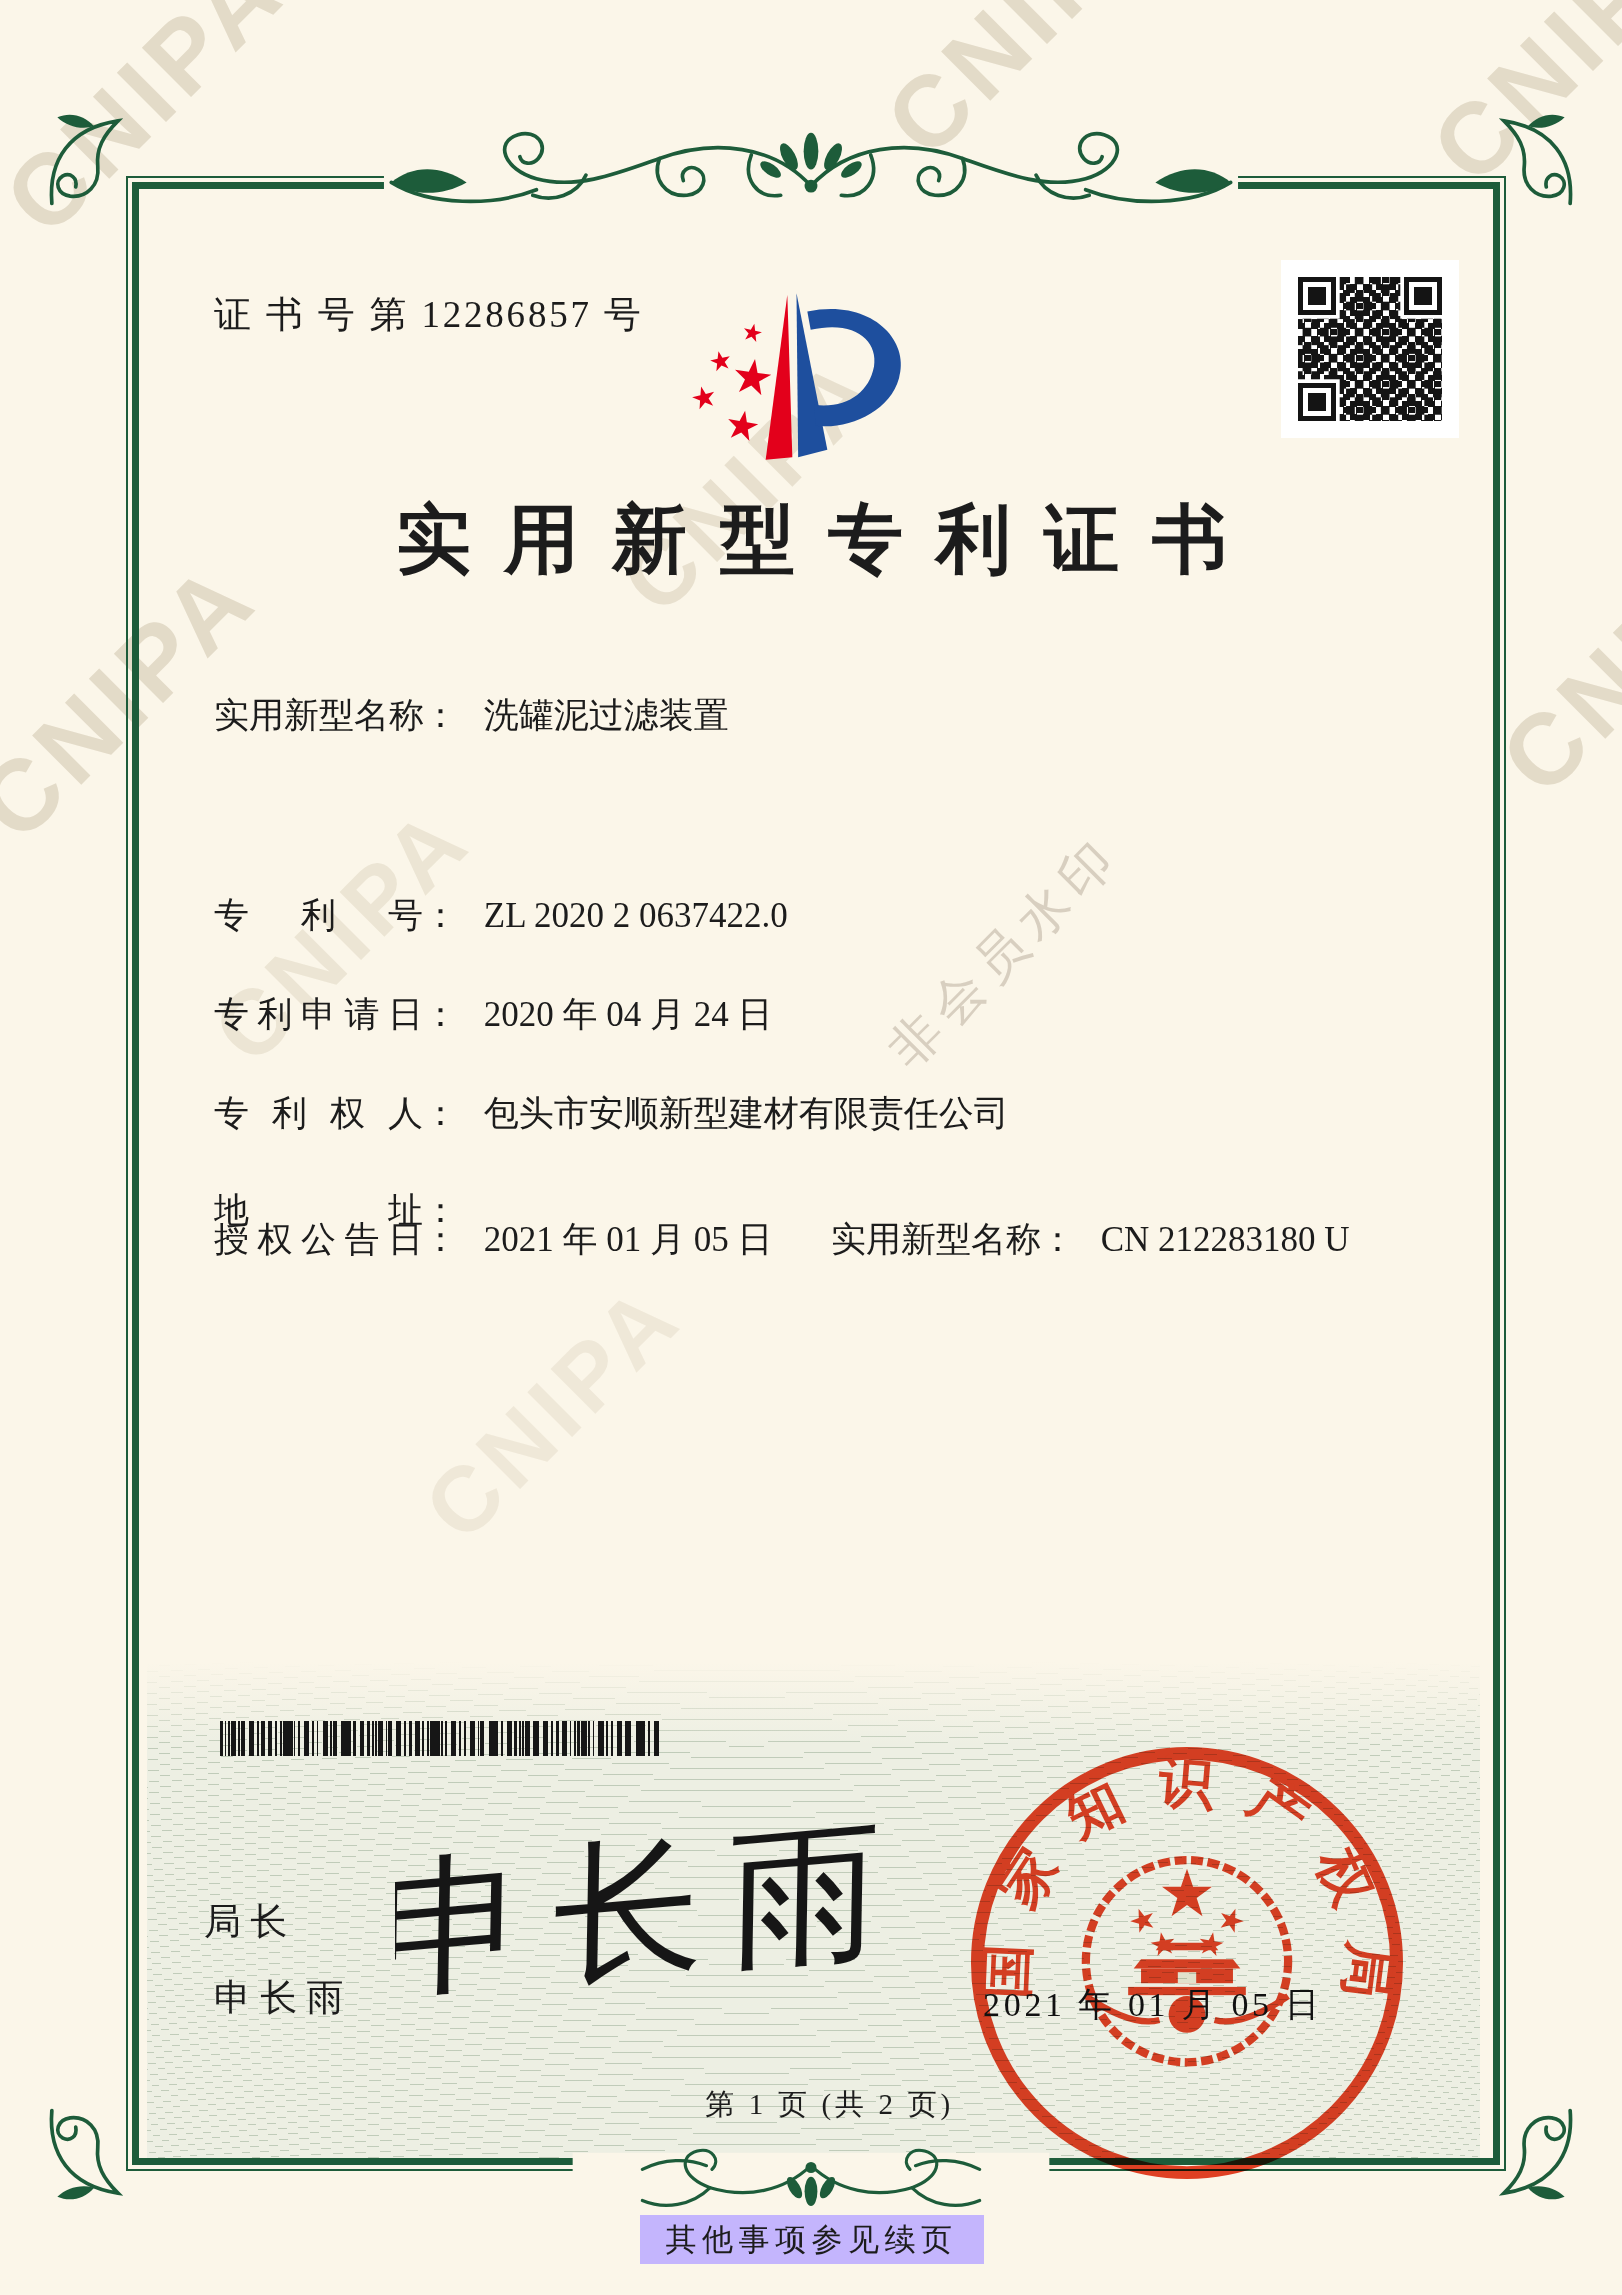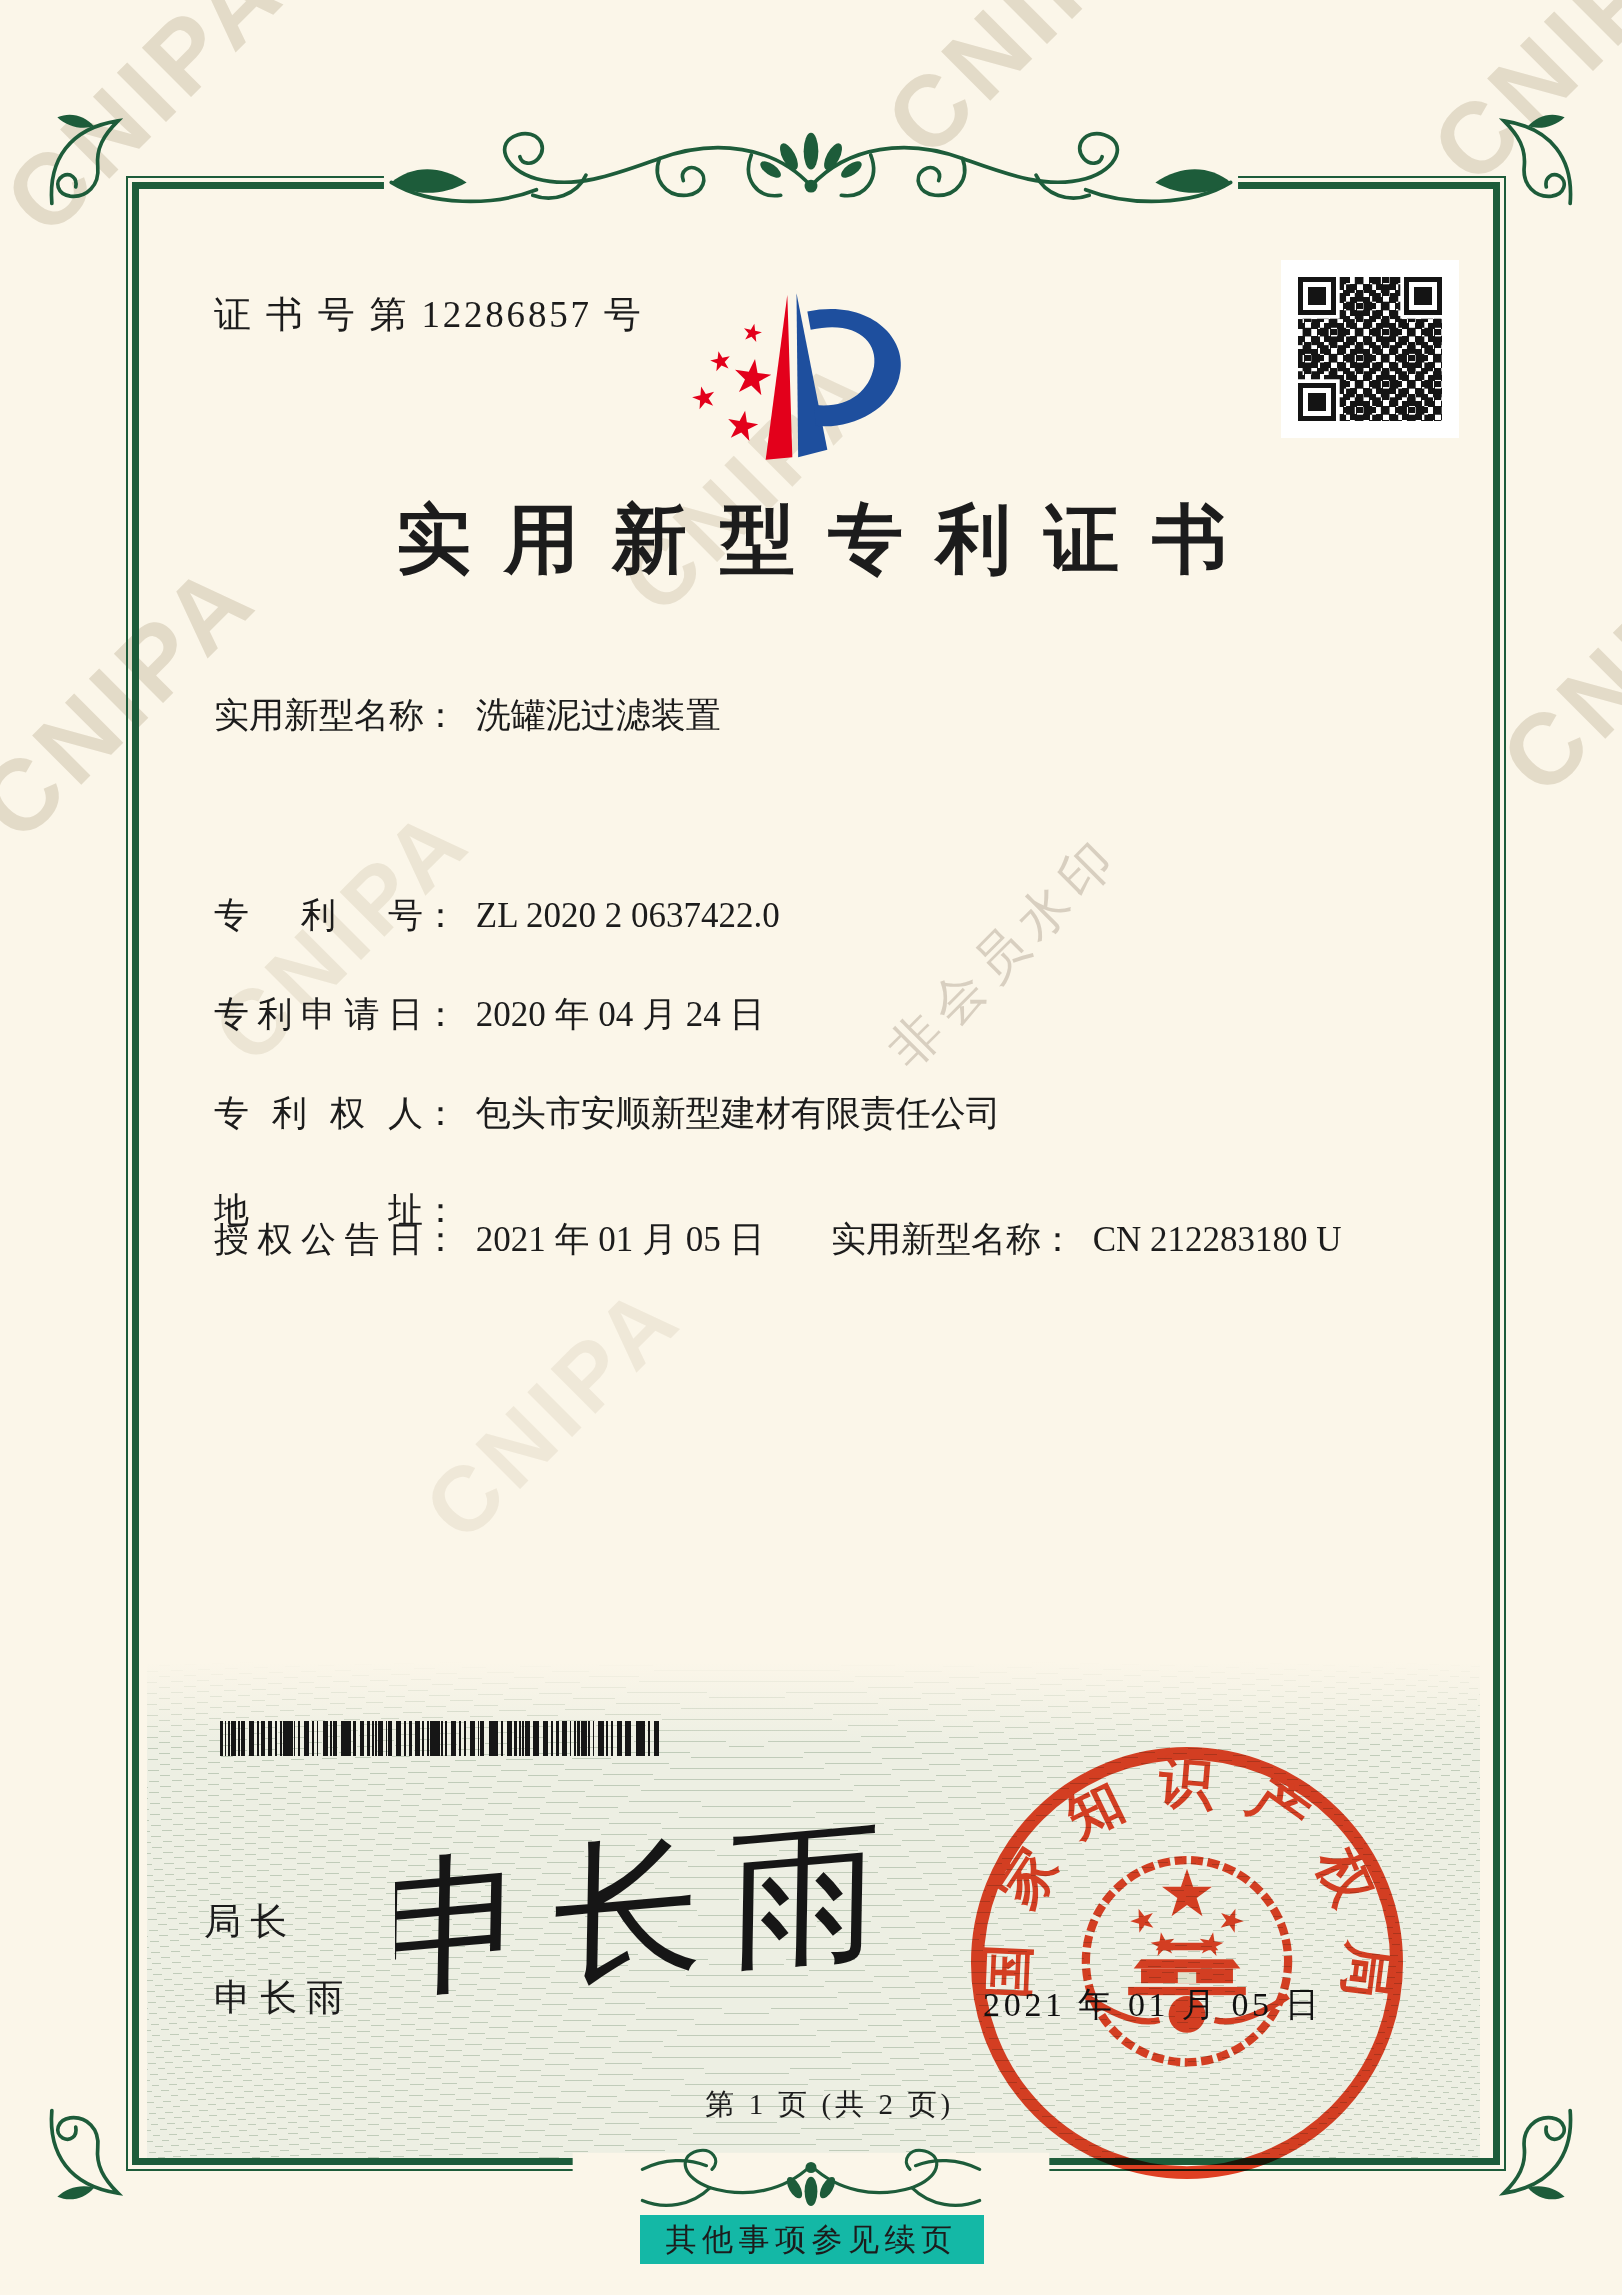--- a/index.html
+++ b/index.html
@@ -60,21 +60,21 @@
     position:absolute;left:0;top:490px;width:100%;text-align:center;z-index:2;
     font-size:75px;font-weight:bold;letter-spacing:33px;text-indent:33px;
   }
   
   .row{position:absolute;left:214px;font-size:35px;line-height:46px;z-index:2;white-space:nowrap;}
   .lbl{
     display:inline-block;width:209px;text-align:justify;text-align-last:justify;
     vertical-align:top;
   }
   .colon{display:inline-block;vertical-align:top;}
-  .val{display:inline-block;vertical-align:top;margin-left:9px;}
+  .val{display:inline-block;vertical-align:top;margin-left:17px;}
   .val-multi{white-space:normal;width:992px;}
   .val-multi span{display:block;}
   .pair2{position:absolute;left:617px;top:0;white-space:nowrap;}
   
   .body-text{
     position:absolute;left:216px;top:1343px;width:1212px;z-index:2;
     font-size:33px;line-height:51px;text-align:justify;
   }
   .body-text p{margin:0;text-indent:2em;}
   
@@ -103,21 +103,21 @@
   }
   
   .page-info{
     position:absolute;left:0;top:2085px;width:100%;text-align:center;
     font-size:29px;letter-spacing:3.7px;z-index:2;margin-left:18px;
   }
   .continuation{
     position:absolute;left:0;top:2219px;width:100%;text-align:center;
     font-size:31px;letter-spacing:5.5px;z-index:3;
   }
-  .continuation span{background:#14b8a6;padding:7.3px 26px;}
+  .continuation span{background:#c4b5fd;padding:7.3px 26px;}
   
   .orn{position:absolute;z-index:3;pointer-events:none;}
   .orn-top{left:361px;top:118px;width:900px;height:138px;}
   .orn-bottom{left:554px;top:2118px;width:514px;height:110px;}
   .corner{position:absolute;width:101px;height:101px;z-index:3;pointer-events:none;}
   .c-tl{left:39px;top:108px;}
   .c-tr{left:1482px;top:108px;transform:scaleX(-1);}
   .c-bl{left:39px;top:2105px;transform:scaleY(-1);}
   .c-br{left:1482px;top:2105px;transform:scale(-1,-1);}
 </style>

